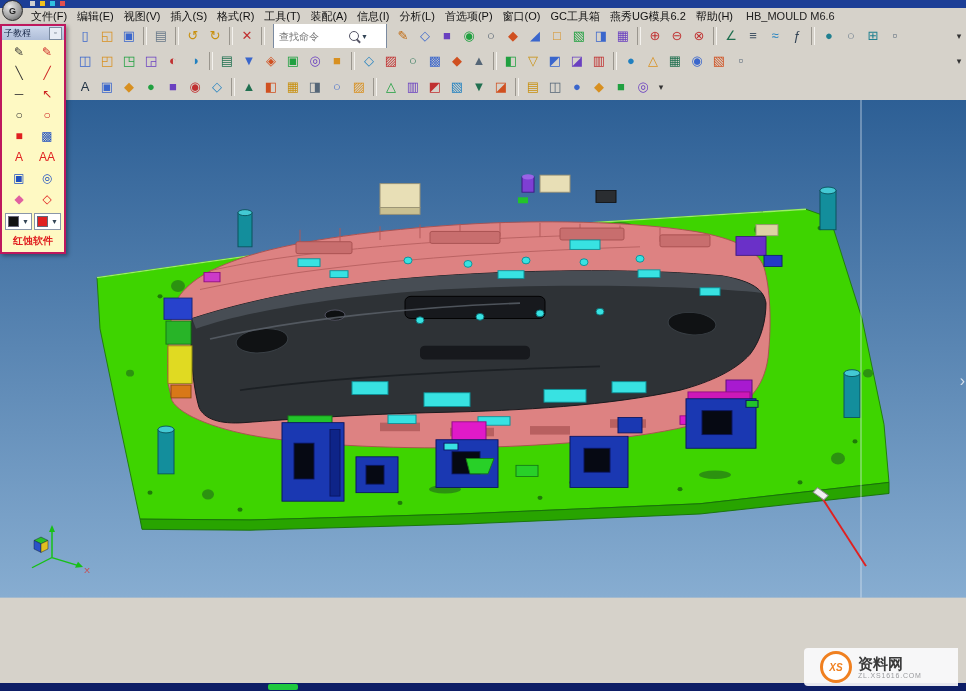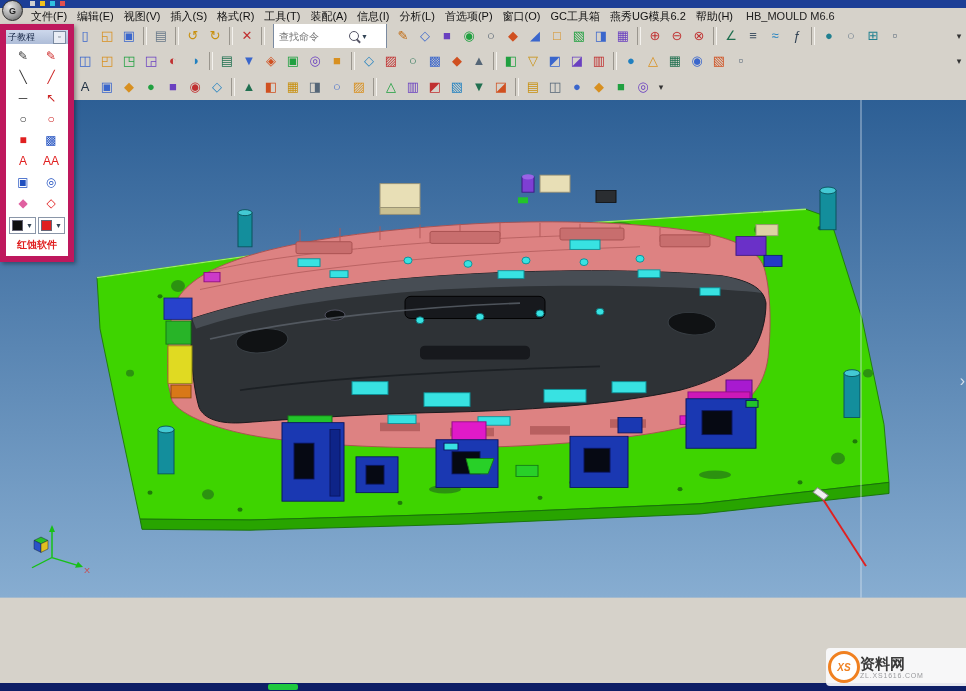--- a/index.html
+++ b/index.html
@@ -30,41 +30,41 @@
   .overflow{width:14px;text-align:center;color:#333;font-size:9px;flex:0 0 auto;}
   .cmdbox{display:flex;align-items:center;background:#fff;border:1px solid #7a8aa0;height:18px;
           width:106px;margin:0 5px;padding:12px 3px;flex:0 0 auto;}
   .cmdbox input{border:0;width:66px;font-size:10px;outline:none;color:#333;
                 font-family:"Liberation Sans","DejaVu Sans",sans-serif;}
   .mag{width:8px;height:8px;border:1.5px solid #556;border-radius:50%;position:relative;margin:0 2px;}
   .mag::after{content:"";position:absolute;width:5px;height:1.5px;background:#556;
               transform:rotate(45deg);left:6px;top:8px;}
   .caret{font-size:7px;color:#345;}
   
-  .palette{position:absolute;left:0;top:24px;width:62px;background:#ffffff;
-           border:6px solid #be185d;box-shadow:2px 2px 4px rgba(0,0,0,.35);z-index:50;}
+  .palette{position:absolute;left:0;top:24px;width:62px;background:#fef9c3;
+           border:2px solid #be185d;box-shadow:2px 2px 4px rgba(0,0,0,.35);z-index:50;}
   .ptitle{height:14px;background:linear-gradient(#cdd8ec,#aebdd8);display:flex;align-items:center;
           font-size:9px;color:#102040;padding:0 2px;gap:2px;}
   .pclose{margin-left:auto;width:11px;height:11px;border:1px solid #7a8aa0;background:#e9edf5;
           font-size:7px;line-height:9px;text-align:center;color:#345;}
   .palette-grid{display:flex;flex-wrap:wrap;padding:2px 3px;width:56px;}
   .palette-grid .tbi{width:26px;height:19px;line-height:19px;font-size:12px;margin:0;}
   .pcombos{display:flex;gap:2px;padding:1px 3px;}
   .pcombo{flex:1;height:15px;border:1px solid #8a96a8;background:#fff;display:flex;
           align-items:center;justify-content:space-between;padding:0 2px;}
   .swatch{width:9px;height:9px;border:1px solid #667;}
   .pfooter{color:#e02020;font-weight:bold;font-size:10px;text-align:center;padding:3px 0 4px;}
   
   .viewport{position:absolute;top:100px;left:0;width:966px;height:583px;}
   .viewport svg{display:block;}
   .chevron{position:absolute;top:372px;right:1px;color:#d5dfe9;font-size:16px;z-index:20;}
   
-  .watermark{position:absolute;top:648px;right:0;width:138px;height:38px;
+  .watermark{position:absolute;top:648px;right:8px;width:138px;height:38px;
              background:rgba(250,250,252,.92);border-radius:4px 0 0 4px;display:flex;
-             align-items:center;padding-left:2px;z-index:40;}
+             align-items:center;gap:6px;padding-left:16px;z-index:40;}
   .wlogo{width:26px;height:26px;border-radius:50%;border:3px solid #f08020;background:#fff;
          color:#f08020;font-weight:bold;font-style:italic;font-size:10px;display:flex;
          align-items:center;justify-content:center;flex:0 0 auto;}
   .wtext .brand{font-size:15px;font-weight:bold;color:#3a3a3a;line-height:16px;}
   .wtext .domain{font-size:7px;color:#98999c;letter-spacing:.8px;}
   
   .taskbar{position:absolute;top:683px;left:0;width:966px;height:8px;background:#0e1e66;}
   .startbtn{position:absolute;left:268px;top:1px;width:30px;height:6px;background:#1fc83e;border-radius:2px;}
 </style>
 </head>

